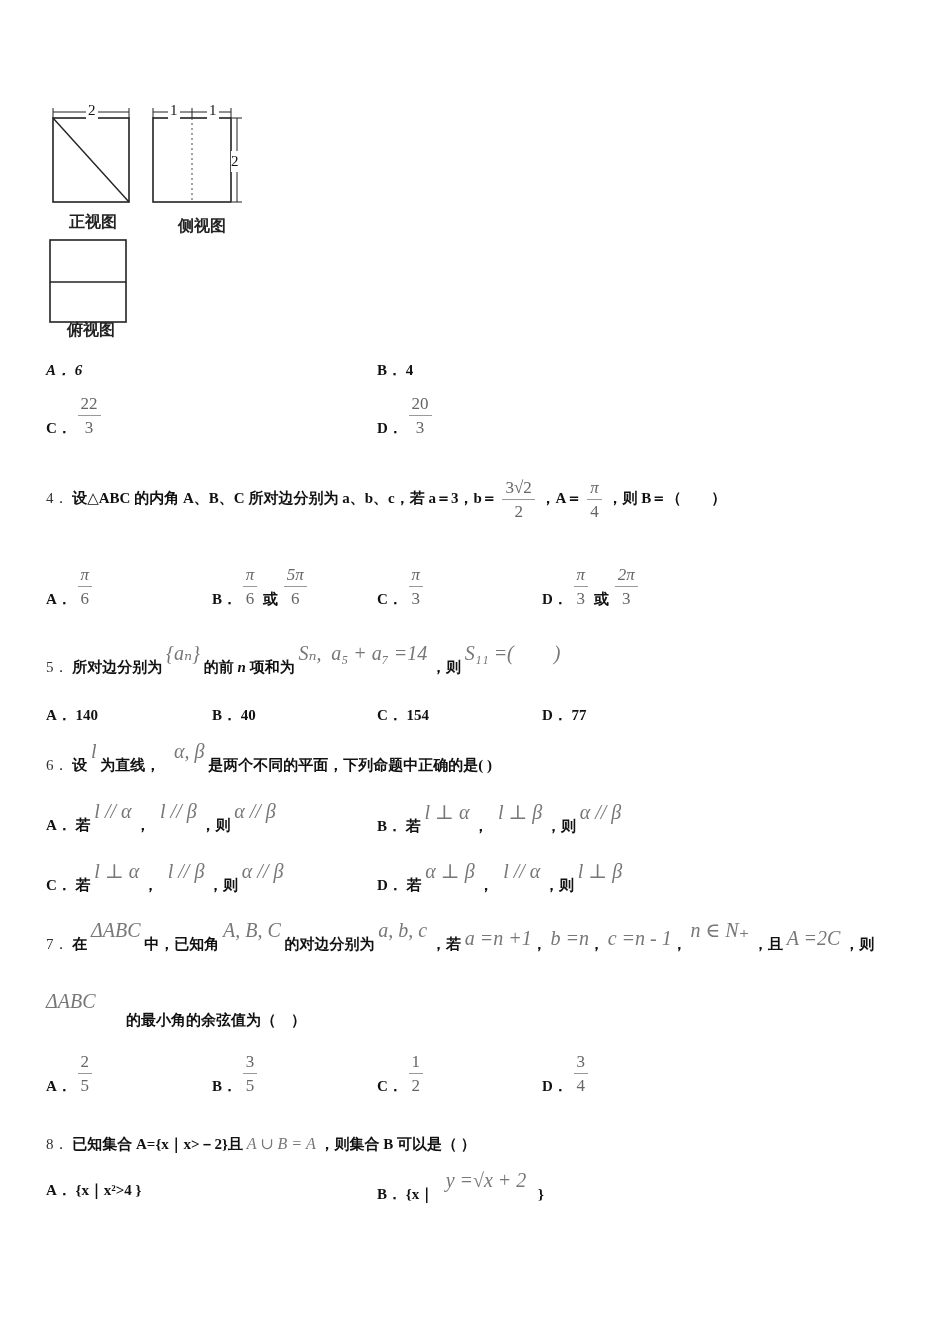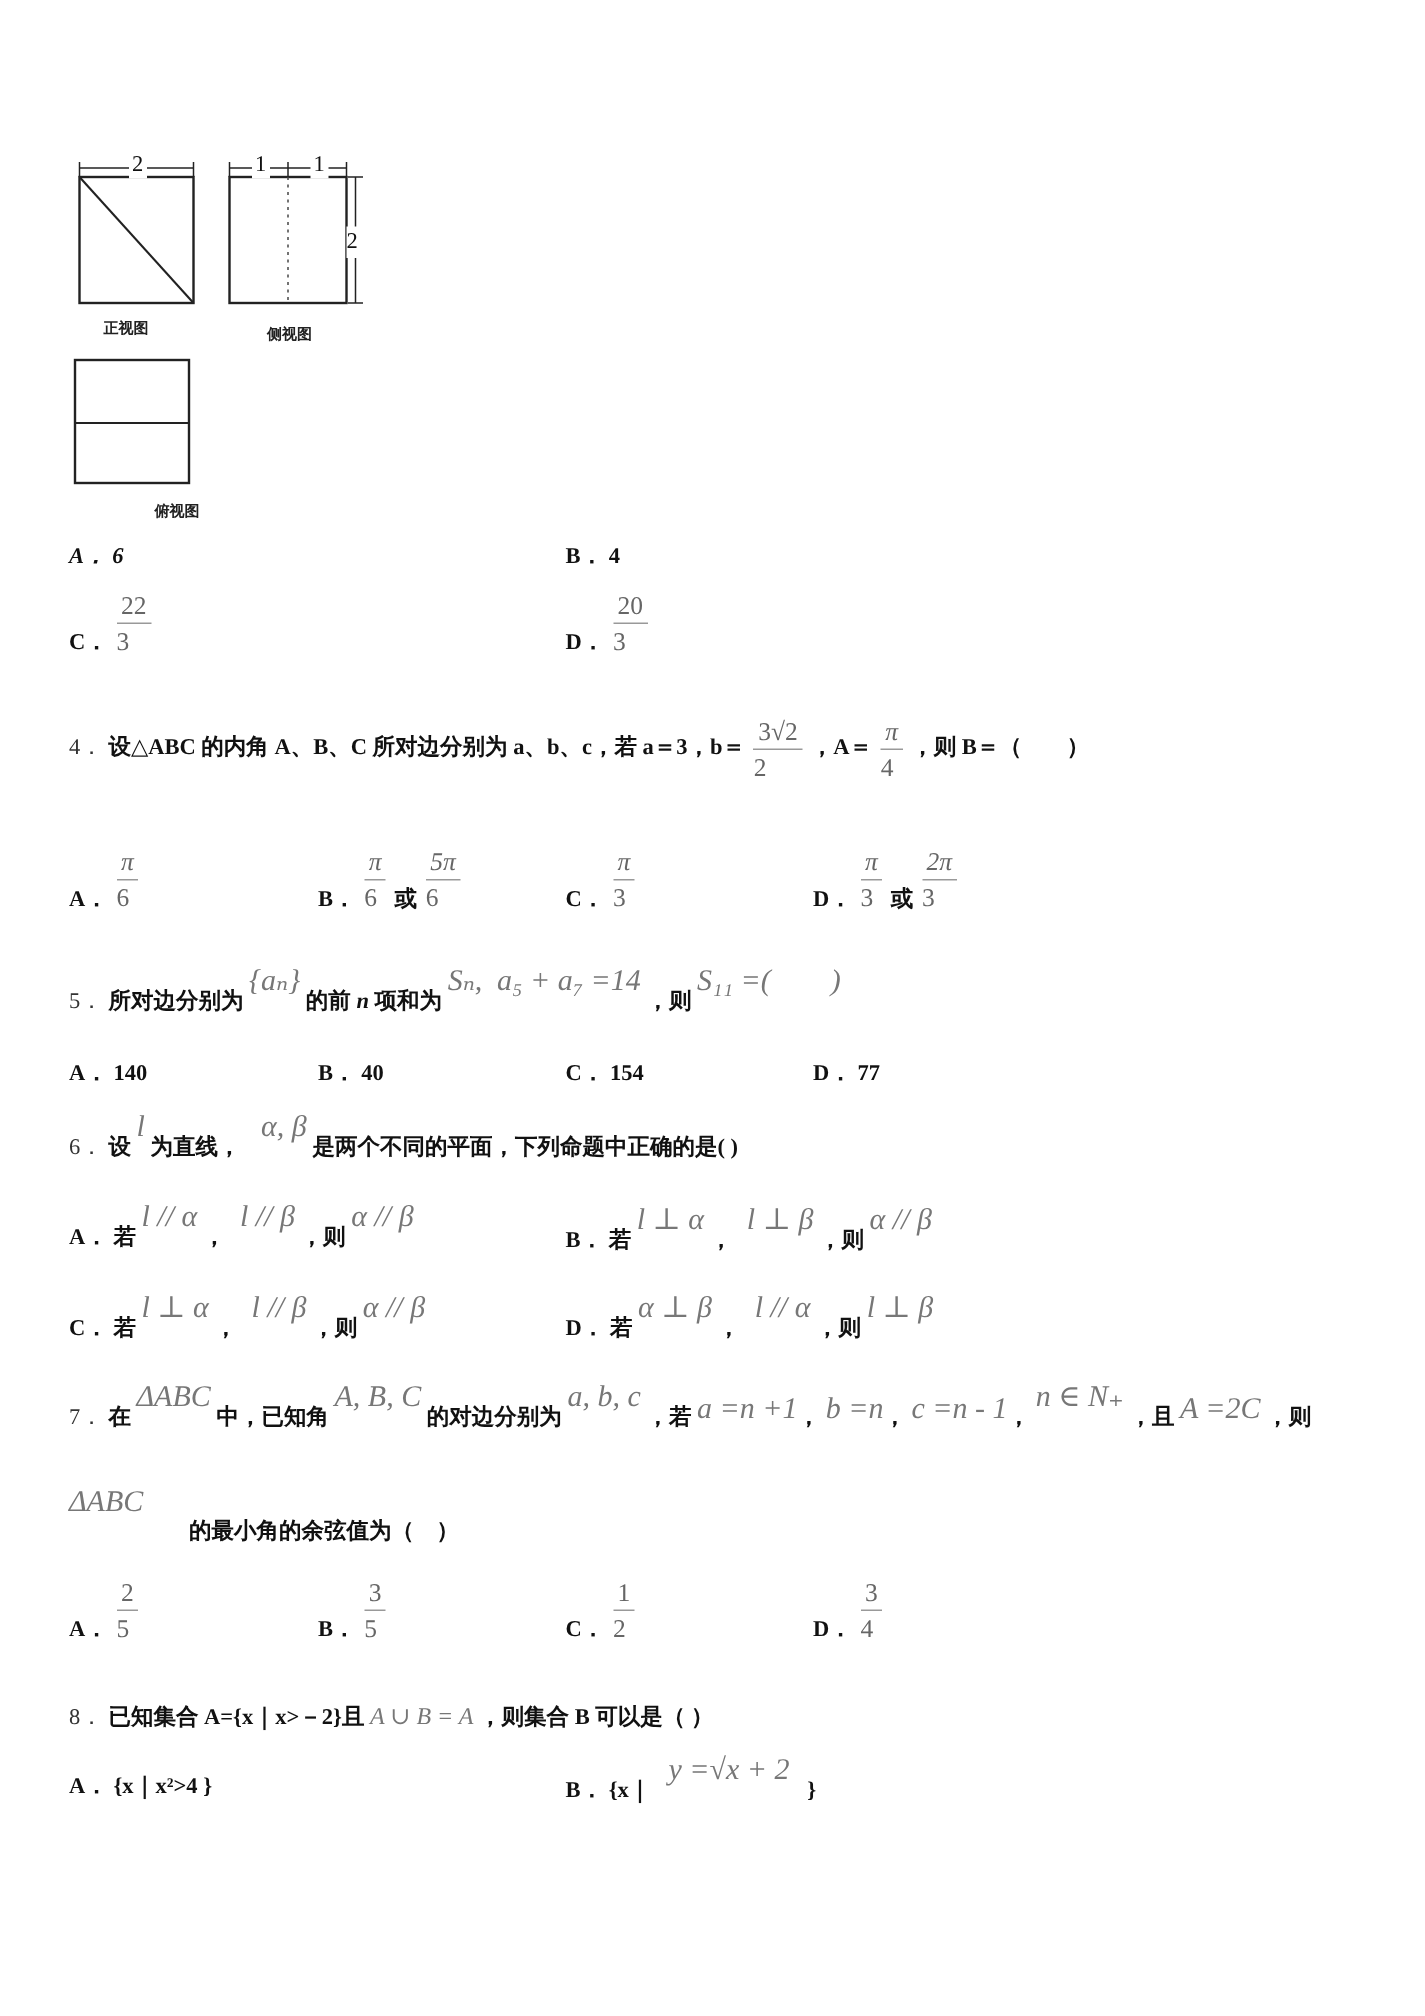--- a/index.html
+++ b/index.html
@@ -3,25 +3,25 @@
 <meta charset="utf-8">
 <style>
   html, body { margin:0; padding:0; background:#ffffff; }
   body { width:950px; height:1344px; position:relative; overflow:hidden;
          font-family:"Liberation Serif","DejaVu Serif",serif; color:#111; }
   .abs { position:absolute; }
   .q { font-size:15px; font-weight:bold; white-space:nowrap; }
   .qnum { font-weight:normal; color:#333; }
   .opt { font-size:15px; font-weight:bold; white-space:nowrap; }
   .m { font-family:"Liberation Serif","DejaVu Serif",serif; font-style:italic; font-weight:normal; color:#777; font-size:20px; }
-  .frac { display:inline-flex; flex-direction:column; vertical-align:middle; font-weight:normal; color:#666; font-size:17px; line-height:1; margin:0 2px; }
+  .frac { display:inline-flex; flex-direction:column; align-items:center; vertical-align:middle; font-weight:normal; color:#666; font-size:17px; line-height:1; margin:0 2px; }
   .frac .num { padding:0 3px 3px 3px; border-bottom:1px solid #999; font-style:italic; }
   .frac .num.up { font-style:normal; }
   .frac .den { padding-top:3px; }
-  .fig-label { font-family:"DejaVu Sans",sans-serif; font-size:10px; font-weight:bold; color:#222; }
+  .fig-label { font-family:"DejaVu Sans",sans-serif; font-size:16px; font-weight:bold; color:#222; }
   .sup { position:relative; top:-12px; }
 </style>
 </head>
 <body>
 
 <div class="abs" style="left:45px;top:100px;width:210px;height:250px;">
   <svg width="210" height="250" viewBox="0 0 210 250">
 
     <rect x="8" y="18" width="76" height="84" fill="none" stroke="#222" stroke-width="1.6"></rect>
     <line x1="8" y1="18" x2="84" y2="102" stroke="#222" stroke-width="1.4"></line>
@@ -41,21 +41,21 @@
 
     <rect x="5" y="140" width="76" height="82" fill="none" stroke="#222" stroke-width="1.6"></rect>
     <line x1="5" y1="182" x2="81" y2="182" stroke="#222" stroke-width="1.4"></line>
   </svg>
   <span class="abs" style="left:41px;top:2px;font-size:15px;background:#fff;padding:0 2px;">2</span>
   <span class="abs" style="left:123px;top:2px;font-size:15px;background:#fff;padding:0 2px;">1</span>
   <span class="abs" style="left:162px;top:2px;font-size:15px;background:#fff;padding:0 2px;">1</span>
   <span class="abs" style="left:186px;top:51px;font-size:15px;background:#fff;padding:2px 0;">2</span>
   <span class="abs fig-label" style="left:24px;top:112px;">正视图</span>
   <span class="abs fig-label" style="left:133px;top:116px;">侧视图</span>
-  <span class="abs fig-label" style="left:22px;top:234px;margin-left:36px;">俯视图</span>
+  <span class="abs fig-label" style="left:22px;top:220px;">俯视图</span>
 </div>
 
 <div class="abs opt" style="left:46px;top:361px;font-style:italic;">
   <span>A．</span>
   <span>6</span>
 </div>
 <div class="abs opt" style="left:377px;top:361px;">
   <span>B．</span>
   <span>4</span>
 </div>

